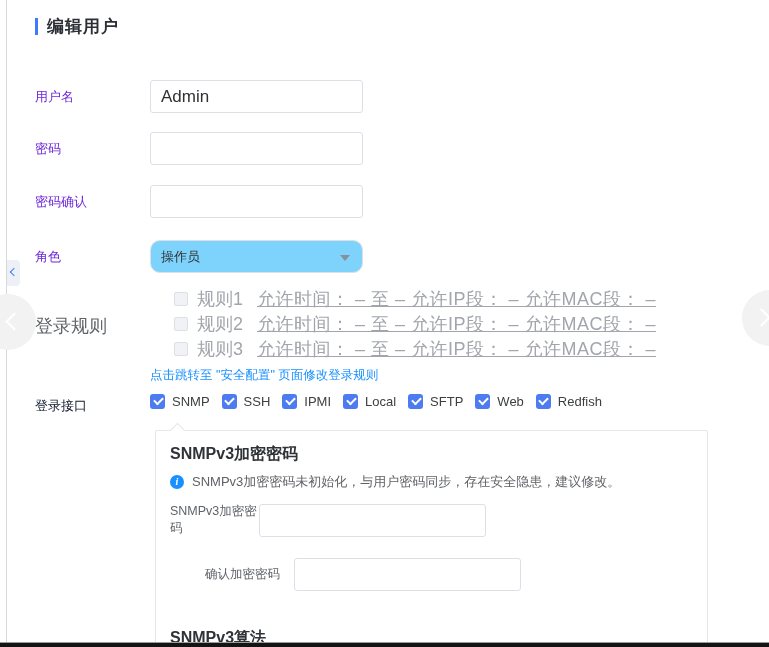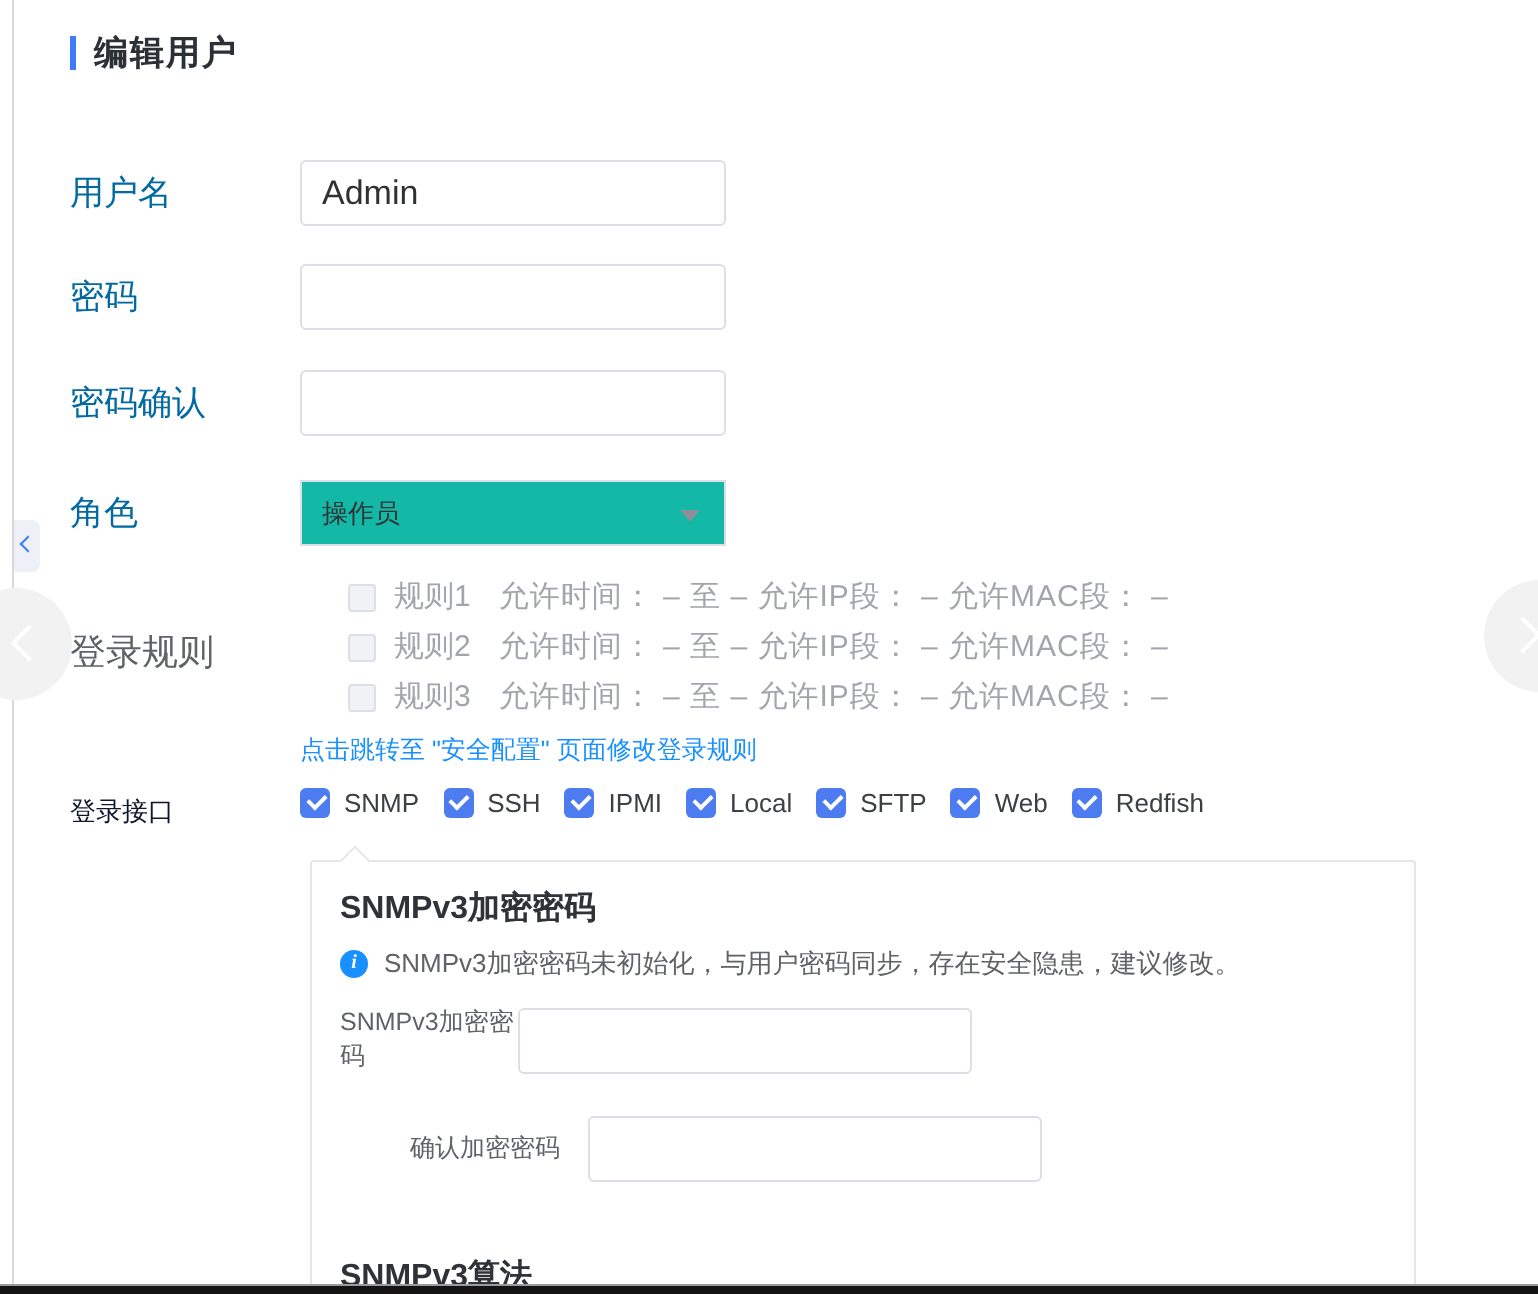--- a/index.html
+++ b/index.html
@@ -13,48 +13,48 @@
   }
   .left-line { position:absolute; left:6px; top:0; width:1px; height:100%; background:#d8d8d8; }
 
   
   .page-header { position:absolute; left:35px; top:15px; display:flex; align-items:center; }
   .accent-bar { width:3px; height:17px; background:#3e7bfa; margin-right:9px; }
   .page-title { font-size:17px; font-weight:700; color:#2b2f36; letter-spacing:1px;text-align:center; }
 
   
   .form-row { position:absolute; left:35px; display:flex; align-items:center; }
-  .flabel { width:115px; font-size:17px; color:#0369a1; flex:none; }
+  .flabel { width:115px; font-size:13px; color:#6d28d9; flex:none; }
   .txt-input {
     width:213px; height:33px; border:1px solid #dcdfe6; border-radius:3px;
     font-size:17px; color:#303133; padding:0 10px; outline:none; background:#fff;
     font-family:"Liberation Sans","DejaVu Sans",sans-serif;
   }
   .row-1 { top:80px; } .row-2 { top:132px; } .row-3 { top:185px; } .row-4 { top:240px;font-family:Liberation Mono, monospace; }
   .select-box {
-    position:relative; width:213px; height:33px; border:1px solid #dcdfe6; border-radius:0;
+    position:relative; width:213px; height:33px; border:1px solid #dcdfe6; border-radius:10px;
     display:flex; align-items:center; padding:0 10px; font-size:13px; color:#303133;
-    cursor:pointer; background:#14b8a6;
+    cursor:pointer; background:#7dd3fc;
   }
   .select-caret {
     position:absolute; right:12px; top:14px; width:0; height:0;
     border-left:5px solid transparent; border-right:5px solid transparent;
     border-top:6px solid #8a8f99;
   }
 
   
   .rules-label { position:absolute; left:35px; top:314px; width:115px; font-size:18px; color:#5f6368; }
   .rules-stack { position:absolute; left:150px; top:289px; display:flex; flex-direction:column; }
-  .rule-line { display:flex; align-items:center; height:19px; margin-bottom:6px; font-size:15px; color:#a2a5ab;padding-left:24px; }
+  .rule-line { display:flex; align-items:center; height:19px; margin-bottom:6px; font-size:18px; color:#a2a5ab;padding-left:24px; }
   .rule-cb {
     width:14px; height:14px; border:1px solid #dcdfe6; border-radius:2px;
     background:#f0f2f5; margin-right:9px; flex:none; cursor:pointer;
   }
   .rule-name { margin-right:14px; }
-  .rule-detail { letter-spacing:0.5px; }
+  .rule-detail { letter-spacing:0.5px;text-decoration:underline; }
   .rules-link { margin-top:3px; font-size:12.5px; color:#1890ff; cursor:pointer; text-decoration:none; }
 
   
   .iface-label { position:absolute; left:35px; top:397px; width:115px; font-size:13px; color:#0f172a; }
   .iface-row { position:absolute; left:150px; top:394px; display:flex; align-items:center; gap:12px; }
   .iface-item { display:flex; align-items:center; cursor:pointer; }
   .cb-checked {
     position:relative; width:15px; height:15px; background:#4d7bf0; border-radius:3px; flex:none;
   }
   .cb-checked::after {

